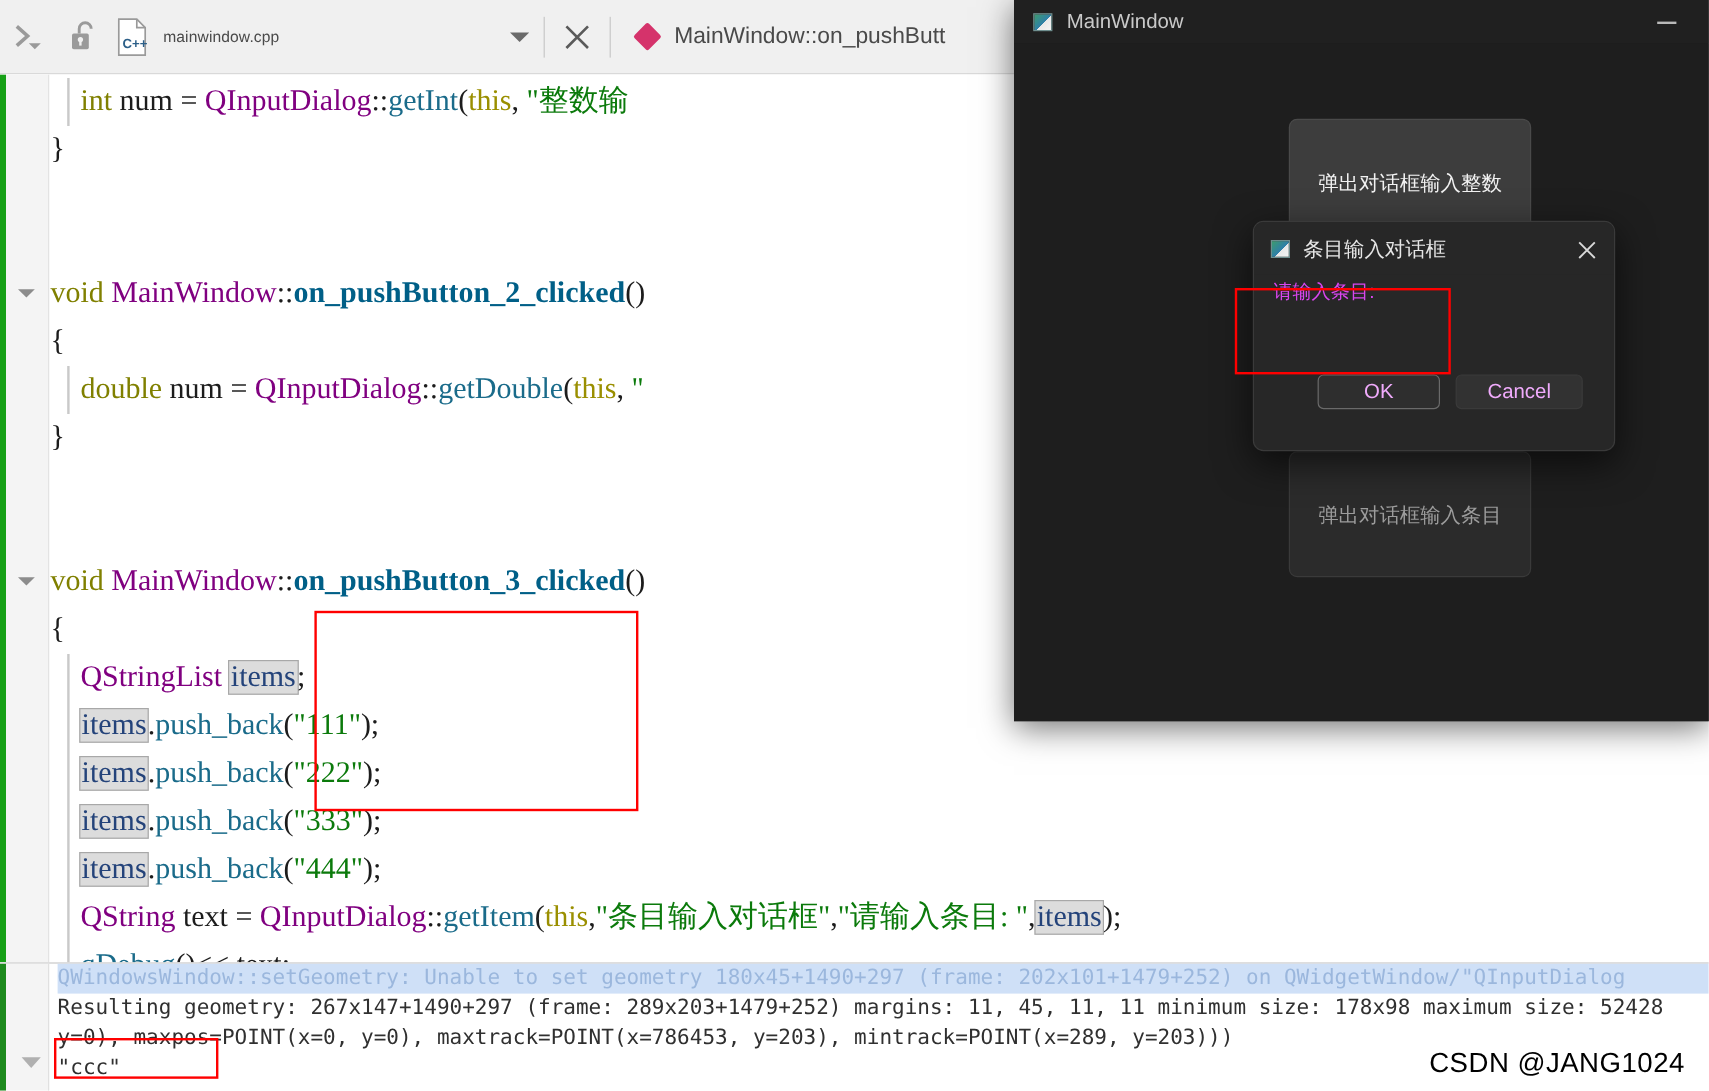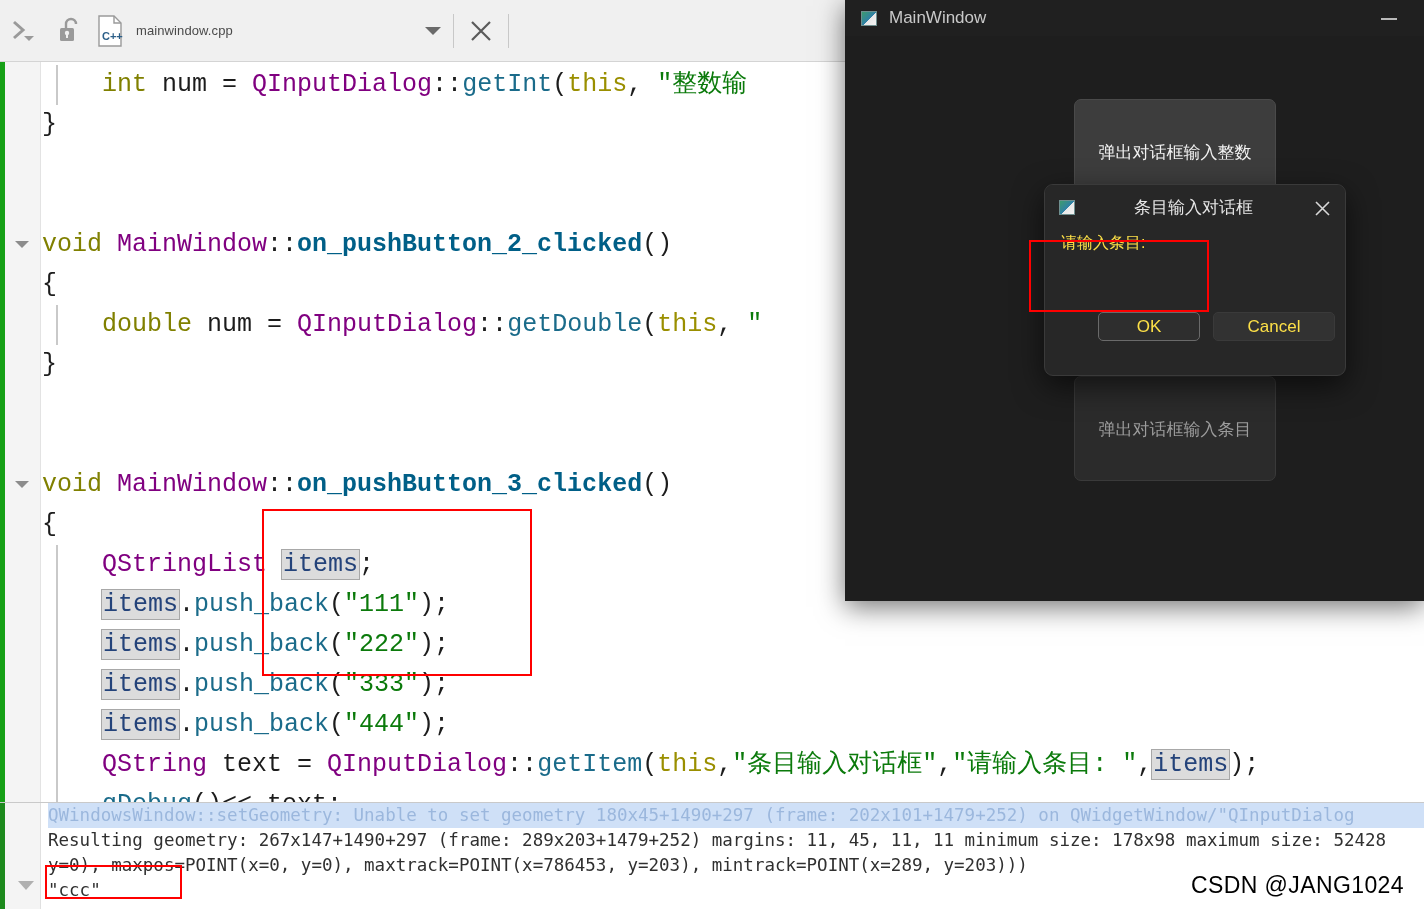--- a/index.html
+++ b/index.html
@@ -39,21 +39,21 @@
     position: absolute; left: 0; top: 62px; width: 1424px; height: 740px;
     background: #ffffff; overflow: hidden;
   }
   .modmark { position:absolute; left:0; top:0; width:5px; height:740px; background:#16a016; }
   .gutter { position:absolute; left:5px; top:0; width:36px; height:740px; background:#f4f4f4; border-right:1px solid #e3e3e3;}
   .fold { position:absolute; left:10px; width:0;height:0;
           border-left:7px solid transparent; border-right:7px solid transparent;
           border-top:7px solid #8c8c8c; }
   .code {
     position:absolute; left:42px; top:0; right:0; height:740px;
-    font-family: Liberation Mono, monospace;
+    font-family: Liberation Serif, serif;
     font-size: 25px; line-height: 40px; white-space: pre;
     color:#222;
   }
   .ln { position:absolute; left:0; height:40px; white-space:pre; }
   .ind { position:absolute; width:2px; background:#c9c9c9; }
 
   
   .t-kw    { color:#808000; }        
   .t-type  { color:#800080; }        
   .t-fnb   { color:#005f87; font-weight:bold; }
@@ -128,56 +128,56 @@
 
   
   .qt-dialog {
     position:absolute; left:1044px; top:184px; width:302px; height:192px;
     background:#272727; border:1px solid #3a3a3a; border-radius:9px;
     box-shadow: 0 10px 30px rgba(0,0,0,0.6);
     overflow:hidden;
   }
   .dlg-title {
     position:absolute; left:0; top:0; width:302px; height:44px;
-    display:flex; align-items:center; background:#272727;gap:48px;
+    display:flex; align-items:center; background:#272727;
   }
   .dlg-appicon {
     width:16px; height:15px; margin-left:14px; margin-right:11px; flex:0 0 auto;
     background:linear-gradient(135deg,#3d9b6e 0%,#2f7fa8 55%,#e8e8e8 55%,#f3f3f3 100%);
     border:1px solid #6f8f8f;
   }
   .dlg-title-text { font-size:17px; color:#e6e6e6; font-family:"Liberation Sans",sans-serif;}
   .dlg-close {
     position:absolute; right:10px; top:10px; width:26px; height:26px;
     display:flex; align-items:center; justify-content:center;
     color:#d8d8d8; font-size:23px; line-height:23px; font-family:"Liberation Sans",sans-serif;
   }
   .dlg-label {
-    position:absolute; left:16px; top:48px; font-size:16px; color:#fde047;
+    position:absolute; left:16px; top:48px; font-size:16px; color:#d946ef;
     font-family:"Liberation Sans",sans-serif;
   }
   .dlg-combo {
     position:absolute; left:20px; top:82px; width:245px; height:33px;
     background:#2f2f2f; border:1px solid #3d3d3d; border-radius:5px;
     border-bottom:2px solid #9a9a9a;
     display:flex; align-items:center;
   }
   .dlg-combo-value { font-size:15px; color:#f0f0f0; padding-left:13px; font-family:"Liberation Sans",sans-serif;}
   .dlg-chevron {
     position:absolute; right:12px; top:9px; width:13px; height:13px;
     border-right:2px solid #cdcdcd; border-bottom:2px solid #cdcdcd;
     transform: rotate(45deg);
   }
   .dlg-btn {
     position:absolute; top:127px; height:29px; border-radius:5px;
     display:flex; align-items:center; justify-content:center;
-    font-size:17px; color:#fde047; font-family:"Liberation Sans",sans-serif;
+    font-size:17px; color:#f0abfc; font-family:"Liberation Sans",sans-serif;
   }
   #dlg-ok     { left:53px;  width:102px; background:#2e2e2e; border:1px solid #6a6a6a; }
-  #dlg-cancel { left:168px; width:122px; background:#323232; border:1px solid #3a3a3a; }
+  #dlg-cancel { left:168px; width:106px; background:#323232; border:1px solid #3a3a3a; }
 </style>
 </head>
 <body>
 
 <div id="root">
 
   <div class="toolbar">
 
     <div class="chev-grp">
       <svg width="26" height="30" viewBox="0 0 26 30">
@@ -216,20 +216,24 @@
     <div class="vsep"></div>
 
     <div class="close-x">
       <svg width="26" height="26" viewBox="0 0 26 26">
         <path d="M4 4 L22 22 M22 4 L4 22" stroke="#5a5a5a" stroke-width="2.2" fill="none"></path>
       </svg>
     </div>
 
     <div class="vsep"></div>
 
+    <div class="sym-block">
+      <span class="diamond"></span>
+      <span class="sym-name">MainWindow::on_pushButt</span>
+    </div>
   </div>
 
   <div class="editor">
     <div class="modmark"></div>
     <div class="gutter">
         <div class="fold" style="top: 179px;"></div>
         <div class="fold" style="top: 419px;"></div>
       </div>
     <div class="code" id="code-area"><div class="ln" style="top: 3px;"><span class="t-kw">    int</span><span class="t-plain"> </span><span class="t-var">num</span><span class="t-plain"> = </span><span class="t-type">QInputDialog</span><span class="t-plain">::</span><span class="t-mem">getInt</span><span class="t-plain">(</span><span class="t-this">this</span><span class="t-plain">, </span><span class="t-str">"整数输</span></div><div class="ind" style="left: 14px; top: 3px; height: 40px;"></div><div class="ln" style="top: 43px;"><span class="t-plain">}</span></div><div class="ln" style="top: 83px;"></div><div class="ln" style="top: 123px;"></div><div class="ln" style="top: 163px;"><span class="t-kw">void</span><span class="t-plain"> </span><span class="t-type">MainWindow</span><span class="t-plain">::</span><span class="t-fnb">on_pushButton_2_clicked</span><span class="t-plain">()</span></div><div class="ln" style="top: 203px;"><span class="t-plain">{</span></div><div class="ln" style="top: 243px;"><span class="t-kw">    double</span><span class="t-plain"> </span><span class="t-var">num</span><span class="t-plain"> = </span><span class="t-type">QInputDialog</span><span class="t-plain">::</span><span class="t-mem">getDouble</span><span class="t-plain">(</span><span class="t-this">this</span><span class="t-plain">, </span><span class="t-str">"</span></div><div class="ind" style="left: 14px; top: 243px; height: 40px;"></div><div class="ln" style="top: 283px;"><span class="t-plain">}</span></div><div class="ln" style="top: 323px;"></div><div class="ln" style="top: 363px;"></div><div class="ln" style="top: 403px;"><span class="t-kw">void</span><span class="t-plain"> </span><span class="t-type">MainWindow</span><span class="t-plain">::</span><span class="t-fnb">on_pushButton_3_clicked</span><span class="t-plain">()</span></div><div class="ln" style="top: 443px;"><span class="t-plain">{</span></div><div class="ln" style="top: 483px;"><span class="t-type">    QStringList</span><span class="t-plain"> </span><span class="occ">items</span><span class="t-plain">;</span></div><div class="ind" style="left: 14px; top: 483px; height: 40px;"></div><div class="ln" style="top: 523px;"><span class="t-plain">    </span><span class="occ">items</span><span class="t-plain">.</span><span class="t-mem">push_back</span><span class="t-plain">(</span><span class="t-str">"111"</span><span class="t-plain">);</span></div><div class="ind" style="left: 14px; top: 523px; height: 40px;"></div><div class="ln" style="top: 563px;"><span class="t-plain">    </span><span class="occ">items</span><span class="t-plain">.</span><span class="t-mem">push_back</span><span class="t-plain">(</span><span class="t-str">"222"</span><span class="t-plain">);</span></div><div class="ind" style="left: 14px; top: 563px; height: 40px;"></div><div class="ln" style="top: 603px;"><span class="t-plain">    </span><span class="occ">items</span><span class="t-plain">.</span><span class="t-mem">push_back</span><span class="t-plain">(</span><span class="t-str">"333"</span><span class="t-plain">);</span></div><div class="ind" style="left: 14px; top: 603px; height: 40px;"></div><div class="ln" style="top: 643px;"><span class="t-plain">    </span><span class="occ">items</span><span class="t-plain">.</span><span class="t-mem">push_back</span><span class="t-plain">(</span><span class="t-str">"444"</span><span class="t-plain">);</span></div><div class="ind" style="left: 14px; top: 643px; height: 40px;"></div><div class="ln" style="top: 683px;"><span class="t-type">    QString</span><span class="t-plain"> </span><span class="t-var">text</span><span class="t-plain"> = </span><span class="t-type">QInputDialog</span><span class="t-plain">::</span><span class="t-mem">getItem</span><span class="t-plain">(</span><span class="t-this">this</span><span class="t-plain">,</span><span class="t-str">"条目输入对话框"</span><span class="t-plain">,</span><span class="t-str">"请输入条目: "</span><span class="t-plain">,</span><span class="occ">items</span><span class="t-plain">);</span></div><div class="ind" style="left: 14px; top: 683px; height: 40px;"></div><div class="ln" style="top: 723px;"><span class="t-plain">    </span><span class="t-mem">qDebug</span><span class="t-plain">()&lt;&lt; </span><span class="t-var">text</span><span class="t-plain">;</span></div><div class="ind" style="left: 14px; top: 723px; height: 40px;"></div></div>
 

